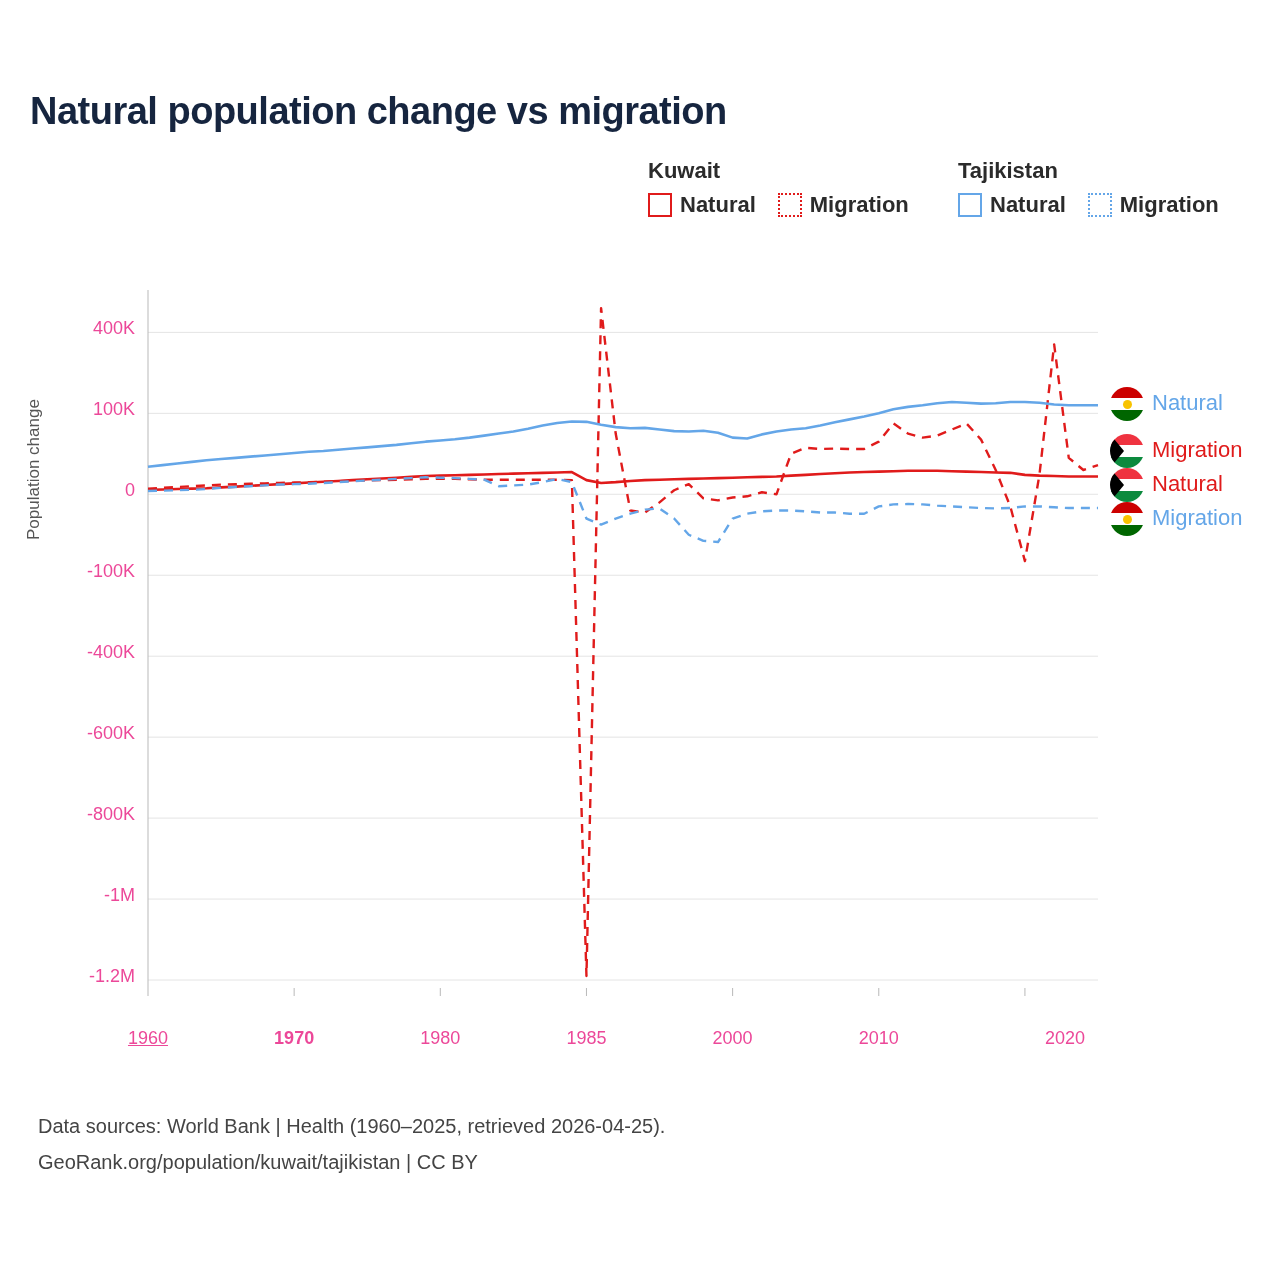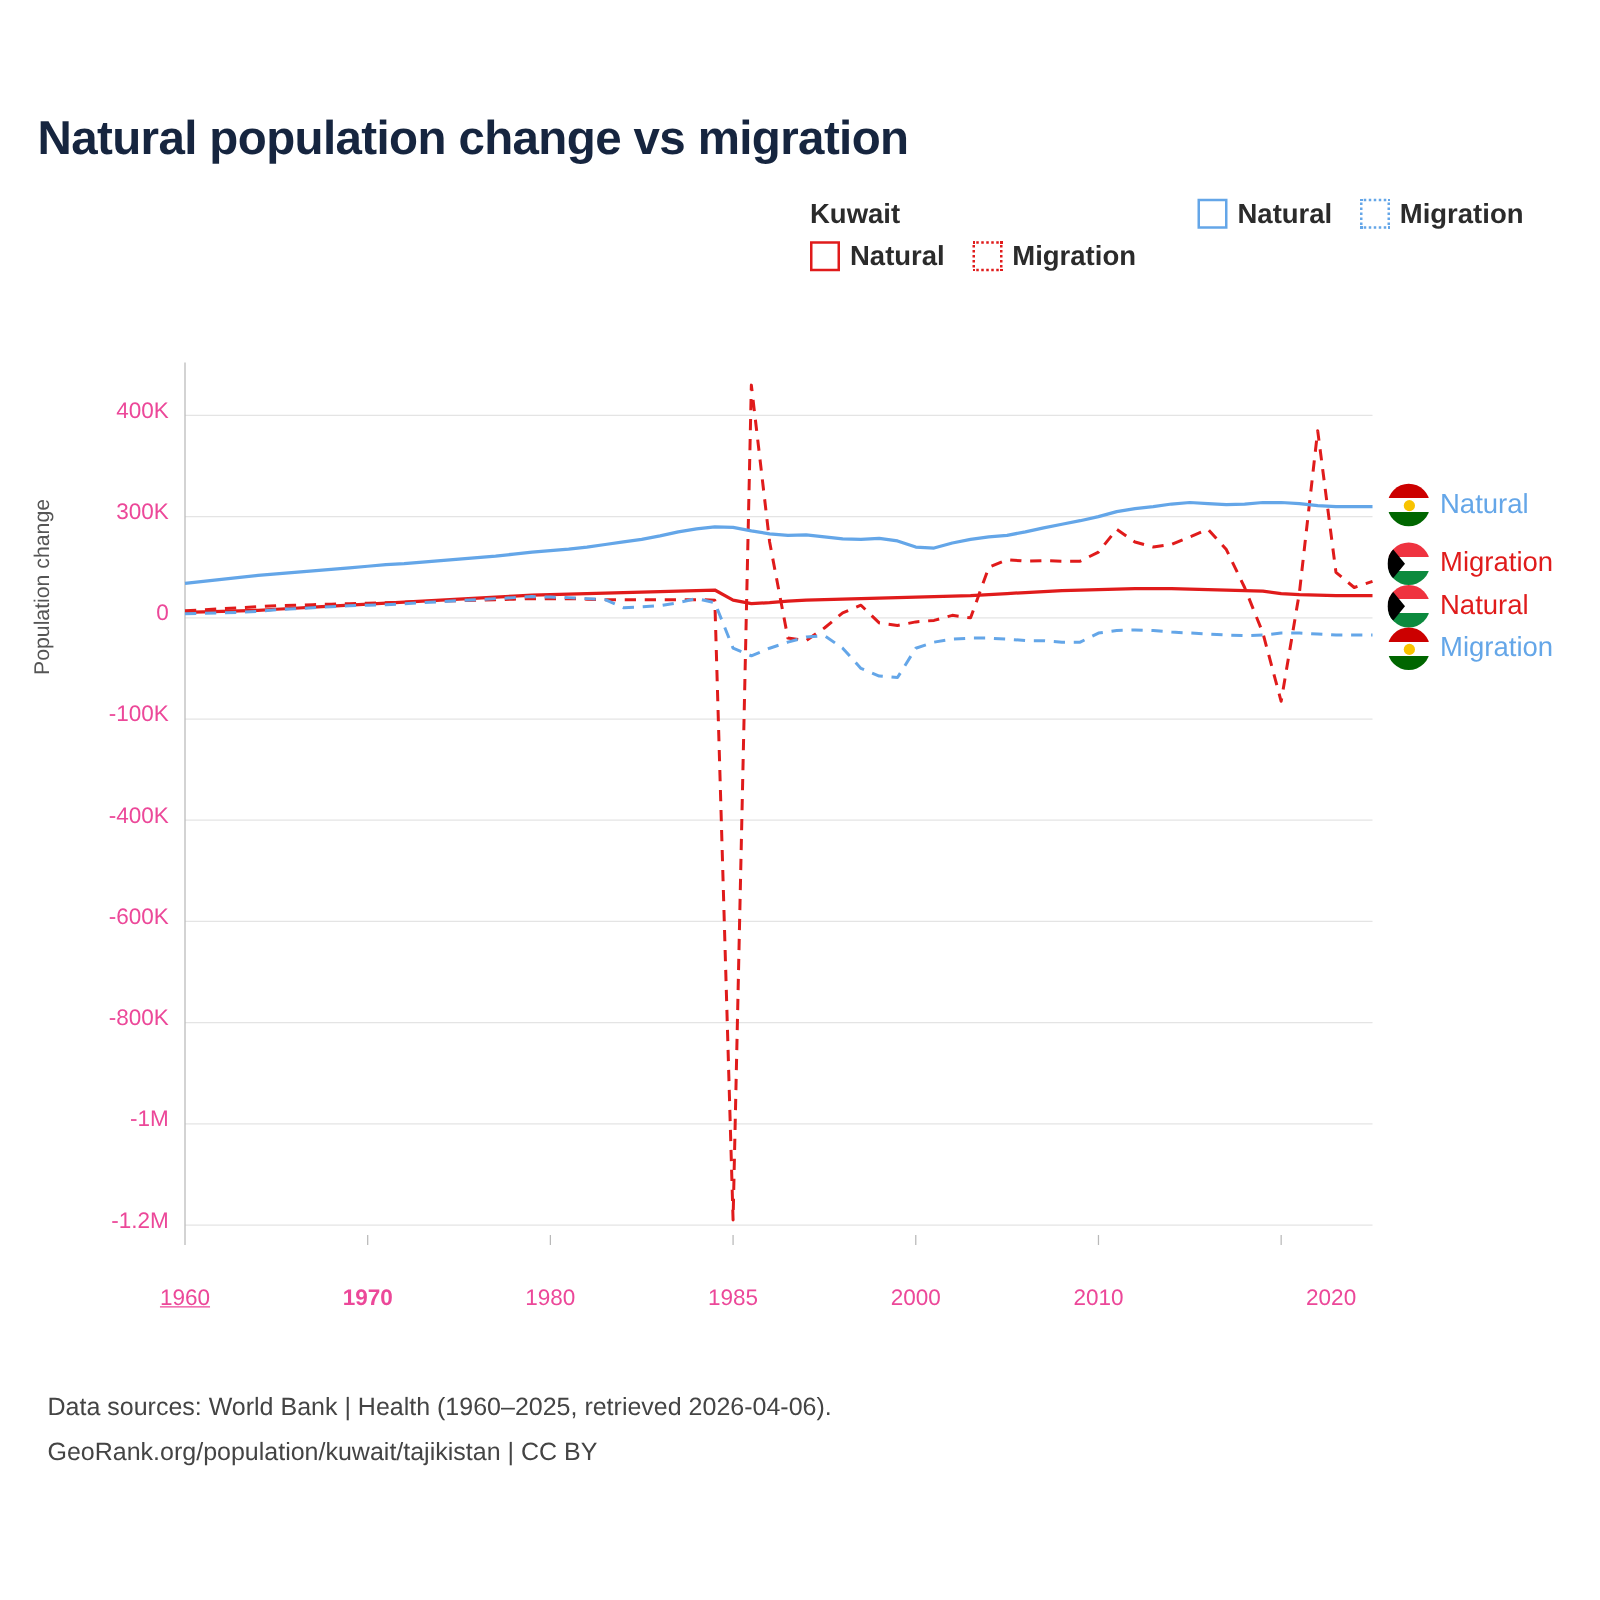--- a/index.html
+++ b/index.html
@@ -161,20 +161,21 @@
             <span class="swatch sw-kw-solid"></span>
             <span>Natural</span>
           </div>
           <div class="legend-item">
             <span class="swatch sw-kw-dash"></span>
             <span>Migration</span>
           </div>
         </div>
       </div>
       <div class="legend-group">
+        <div class="legend-country">Tajikistan</div>
         <div class="legend-items">
           <div class="legend-item">
             <span class="swatch sw-tj-solid"></span>
             <span>Natural</span>
           </div>
           <div class="legend-item">
             <span class="swatch sw-tj-dash"></span>
             <span>Migration</span>
           </div>
         </div>
@@ -203,21 +204,21 @@
       <line x1="878.7692307692308" x2="878.7692307692308" y1="988" y2="996" stroke="#b9b9b9" stroke-width="1"></line>
       <line x1="1024.9230769230771" x2="1024.9230769230771" y1="988" y2="996" stroke="#b9b9b9" stroke-width="1"></line>
       <path d="M148.00 489.83 L162.62 489.43 L177.23 489.02 L191.85 488.62 L206.46 488.21 L221.08 487.40 L235.69 486.60 L250.31 485.79 L264.92 484.98 L279.54 484.17 L294.15 483.36 L308.77 482.55 L323.38 481.74 L338.00 480.93 L352.62 480.12 L367.23 479.31 L381.85 478.50 L396.46 477.69 L411.08 476.88 L425.69 476.07 L440.31 475.67 L454.92 475.26 L469.54 474.86 L484.15 474.45 L498.77 474.05 L513.38 473.64 L528.00 473.24 L542.62 472.83 L557.23 472.43 L571.85 472.02 L586.46 480.12 L601.08 482.95 L615.69 482.14 L630.31 480.93 L644.92 480.12 L659.54 479.71 L674.15 479.31 L688.77 478.90 L703.38 478.50 L718.00 478.10 L732.62 477.69 L747.23 477.29 L761.85 476.88 L776.46 476.48 L791.08 475.67 L805.69 474.86 L820.31 474.05 L834.92 473.24 L849.54 472.43 L864.15 472.02 L878.77 471.62 L893.38 471.21 L908.00 470.81 L922.62 470.81 L937.23 470.81 L951.85 471.21 L966.46 471.62 L981.08 472.02 L995.69 472.43 L1010.31 472.83 L1024.92 474.86 L1039.54 475.67 L1054.15 476.07 L1068.77 476.48 L1083.38 476.48 L1098.00 476.48" fill="none" stroke="#e01b1b" stroke-width="2.6" stroke-linejoin="round"></path>
       <path d="M148.00 488.62 L162.62 487.81 L177.23 487.00 L191.85 486.19 L206.46 485.38 L221.08 484.57 L235.69 484.17 L250.31 483.76 L264.92 483.36 L279.54 482.95 L294.15 482.55 L308.77 482.14 L323.38 481.74 L338.00 481.33 L352.62 480.93 L367.23 480.52 L381.85 480.12 L396.46 479.71 L411.08 479.31 L425.69 478.90 L440.31 478.90 L454.92 478.90 L469.54 479.31 L484.15 479.71 L498.77 479.71 L513.38 479.71 L528.00 479.71 L542.62 479.71 L557.23 479.71 L571.85 480.12 L586.46 975.95 L601.08 308.10 L615.69 433.57 L630.31 510.48 L644.92 512.50 L659.54 502.38 L674.15 490.24 L688.77 484.17 L703.38 498.33 L718.00 500.36 L732.62 497.52 L747.23 496.31 L761.85 492.26 L776.46 494.29 L791.08 453.81 L805.69 447.74 L820.31 448.95 L834.92 448.55 L849.54 448.95 L864.15 448.95 L878.77 441.67 L893.38 423.45 L908.00 433.57 L922.62 437.62 L937.23 435.60 L951.85 429.52 L966.46 423.45 L981.08 439.64 L995.69 470.00 L1010.31 506.43 L1024.92 561.07 L1039.54 474.05 L1054.15 344.52 L1068.77 457.86 L1083.38 470.00 L1098.00 465.14" fill="none" stroke="#e01b1b" stroke-width="2.4" stroke-dasharray="9,7" stroke-linejoin="round"></path>
       <path d="M148.00 466.76 L162.62 465.14 L177.23 463.52 L191.85 461.90 L206.46 460.29 L221.08 459.07 L235.69 457.86 L250.31 456.64 L264.92 455.43 L279.54 454.21 L294.15 453.00 L308.77 451.79 L323.38 450.98 L338.00 449.76 L352.62 448.55 L367.23 447.33 L381.85 446.12 L396.46 444.90 L411.08 443.29 L425.69 441.67 L440.31 440.45 L454.92 439.24 L469.54 437.62 L484.15 435.60 L498.77 433.57 L513.38 431.55 L528.00 428.71 L542.62 425.48 L557.23 423.05 L571.85 421.43 L586.46 421.83 L601.08 424.67 L615.69 427.10 L630.31 428.31 L644.92 427.90 L659.54 429.52 L674.15 431.14 L688.77 431.55 L703.38 430.74 L718.00 432.76 L732.62 437.62 L747.23 438.43 L761.85 434.38 L776.46 431.55 L791.08 429.52 L805.69 428.31 L820.31 425.48 L834.92 422.24 L849.54 419.40 L864.15 416.57 L878.77 413.33 L893.38 409.29 L908.00 406.86 L922.62 405.24 L937.23 403.21 L951.85 402.00 L966.46 402.81 L981.08 403.62 L995.69 403.21 L1010.31 402.00 L1024.92 402.00 L1039.54 402.81 L1054.15 404.43 L1068.77 405.24 L1083.38 405.24 L1098.00 405.24" fill="none" stroke="#64a6e8" stroke-width="2.6" stroke-linejoin="round"></path>
       <path d="M148.00 491.05 L162.62 490.64 L177.23 490.24 L191.85 489.83 L206.46 489.02 L221.08 487.81 L235.69 487.00 L250.31 486.19 L264.92 485.38 L279.54 484.57 L294.15 484.17 L308.77 483.76 L323.38 482.95 L338.00 482.14 L352.62 481.33 L367.23 480.52 L381.85 479.71 L396.46 478.90 L411.08 478.10 L425.69 477.29 L440.31 477.69 L454.92 478.10 L469.54 478.90 L484.15 479.71 L498.77 486.19 L513.38 485.38 L528.00 484.57 L542.62 482.14 L557.23 478.90 L571.85 482.14 L586.46 518.57 L601.08 524.64 L615.69 518.57 L630.31 513.71 L644.92 509.67 L659.54 508.45 L674.15 518.57 L688.77 534.76 L703.38 540.83 L718.00 542.05 L732.62 518.57 L747.23 513.71 L761.85 511.29 L776.46 510.48 L791.08 510.48 L805.69 511.29 L820.31 512.50 L834.92 512.50 L849.54 513.71 L864.15 513.71 L878.77 506.43 L893.38 504.40 L908.00 504.00 L922.62 504.40 L937.23 505.62 L951.85 506.43 L966.46 507.24 L981.08 508.05 L995.69 508.45 L1010.31 508.05 L1024.92 506.43 L1039.54 506.43 L1054.15 507.24 L1068.77 508.05 L1083.38 508.05 L1098.00 508.05" fill="none" stroke="#64a6e8" stroke-width="2.4" stroke-dasharray="9,7" stroke-linejoin="round"></path>
     </svg>
 
   <div id="ticks">
       <div class="tick-label ylab" style="left: 20px; width: 115px; top: 318.381px;">400K</div>
-      <div class="tick-label ylab" style="left: 20px; width: 115px; top: 399.333px;">300K</div>
+      <div class="tick-label ylab" style="left: 20px; width: 115px; top: 399.333px;">100K</div>
       <div class="tick-label ylab" style="left: 20px; width: 115px; top: 480.286px;">0</div>
       <div class="tick-label ylab" style="left: 20px; width: 115px; top: 561.238px;">-100K</div>
       <div class="tick-label ylab" style="left: 20px; width: 115px; top: 642.19px;">-400K</div>
       <div class="tick-label ylab" style="left: 20px; width: 115px; top: 723.143px;">-600K</div>
       <div class="tick-label ylab" style="left: 20px; width: 115px; top: 804.095px;">-800K</div>
       <div class="tick-label ylab" style="left: 20px; width: 115px; top: 885.048px;">-1M</div>
       <div class="tick-label ylab" style="left: 20px; width: 115px; top: 966px;">-1.2M</div>
       <div class="tick-label xlab" style="left: 88px; width: 120px; top: 1028px; text-decoration: underline;">1960</div>
       <div class="tick-label xlab" style="left: 234.154px; width: 120px; top: 1028px; font-weight: bold;">1970</div>
       <div class="tick-label xlab" style="left: 380.308px; width: 120px; top: 1028px;">1980</div>
@@ -231,17 +232,17 @@
       <div class="end-label blue" style="left: 1152px; top: 390px;">Natural</div>
       <div class="flag flag-kw" style="left: 1110px; top: 434px;"></div>
       <div class="end-label red" style="left: 1152px; top: 437px;">Migration</div>
       <div class="flag flag-kw" style="left: 1110px; top: 468px;"></div>
       <div class="end-label red" style="left: 1152px; top: 471px;">Natural</div>
       <div class="flag flag-tj" style="left: 1110px; top: 502px;"></div>
       <div class="end-label blue" style="left: 1152px; top: 505px;">Migration</div>
     </div>
 
   <div class="footer">
-    <div>Data sources: World Bank | Health (1960–2025, retrieved 2026-04-06).</div>
+    <div>Data sources: World Bank | Health (1960–2025, retrieved 2026-04-25).</div>
     <div>GeoRank.org/population/kuwait/tajikistan | CC BY</div>
   </div>
 
 </div>
 
 </body></html>

